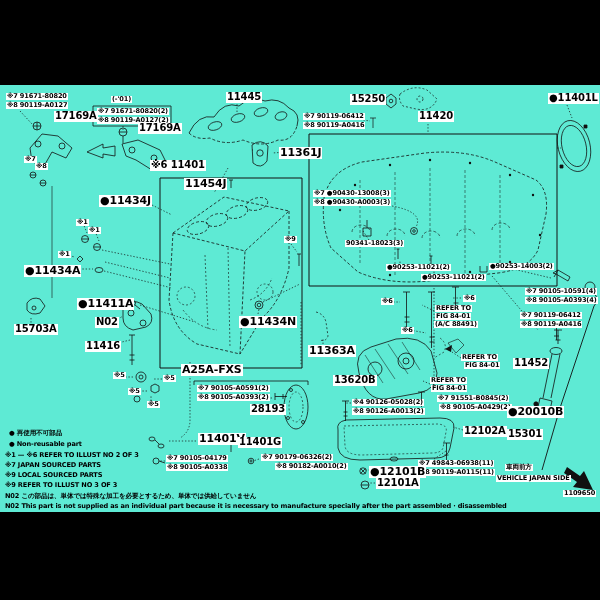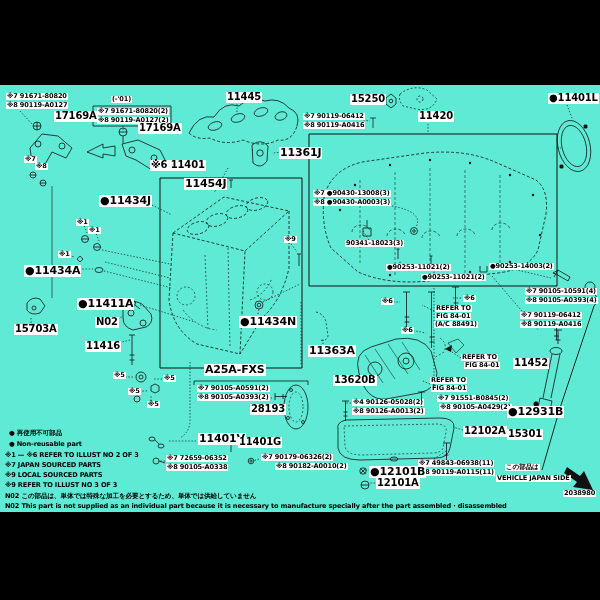--- a/index.html
+++ b/index.html
@@ -297,47 +297,47 @@
   <div class="lbl sm" style="left:461px;top:354px">REFER TO</div>
   <div class="lbl sm" style="left:464px;top:362px">FIG 84-01</div>
   <div class="lbl sm" style="left:430px;top:377px">REFER TO</div>
   <div class="lbl sm" style="left:431px;top:385px">FIG 84-01</div>
   <div class="lbl sm" style="left:437px;top:395px">※7 91551-B0845(2)</div>
   <div class="lbl sm" style="left:439px;top:404px">※8 90105-A0429(2)</div>
   <div class="lbl big" style="left:513px;top:358px">11452</div>
   <div class="lbl sm" style="left:520px;top:312px">※7 90119-06412</div>
   <div class="lbl sm" style="left:520px;top:321px">※8 90119-A0416</div>
   <div class="lbl big" style="left:333px;top:375px">13620B</div>
-  <div class="lbl md" style="left:507px;top:406px">●12931B</div>
+  <div class="lbl md" style="left:507px;top:406px">●20010B</div>
   <div class="lbl big" style="left:507px;top:429px">15301</div>
-  <div class="lbl md" style="left:204px;top:364px">A25A-FXS</div>
+  <div class="lbl md" style="left:181px;top:364px">A25A-FXS</div>
   <div class="lbl sm" style="left:197px;top:385px">※7 90105-A0591(2)</div>
   <div class="lbl sm" style="left:197px;top:394px">※8 90105-A0393(2)</div>
   <div class="lbl big" style="left:250px;top:404px">28193</div>
   <div class="lbl sm" style="left:113px;top:372px">※5</div>
   <div class="lbl sm" style="left:163px;top:375px">※5</div>
   <div class="lbl sm" style="left:128px;top:388px">※5</div>
   <div class="lbl sm" style="left:147px;top:401px">※5</div>
   <div class="lbl md" style="left:198px;top:433px">11401V</div>
   <div class="lbl big" style="left:238px;top:437px">11401G</div>
-  <div class="lbl sm" style="left:166px;top:455px">※7 72659-06352</div>
+  <div class="lbl sm" style="left:166px;top:455px">※7 90105-04179</div>
   <div class="lbl sm" style="left:166px;top:464px">※8 90105-A0338</div>
   <div class="lbl sm" style="left:261px;top:454px">※7 90179-06326(2)</div>
   <div class="lbl sm" style="left:275px;top:463px">※8 90182-A0010(2)</div>
   <div class="lbl sm" style="left:352px;top:399px">※4 90126-05028(2)</div>
   <div class="lbl sm" style="left:352px;top:408px">※8 90126-A0013(2)</div>
   <div class="lbl big" style="left:463px;top:426px">12102A</div>
   <div class="lbl sm" style="left:418px;top:460px">※7 49843-06938(11)</div>
   <div class="lbl sm" style="left:418px;top:469px">※8 90119-A0115(11)</div>
   <div class="lbl md" style="left:369px;top:466px">●12101B</div>
   <div class="lbl big" style="left:376px;top:478px">12101A</div>
 
-  <div class="lbl sm" style="left:505px;top:464px">この部品は</div>
+  <div class="lbl sm" style="left:505px;top:464px">車両前方</div>
   <div class="lbl sm" style="left:496px;top:475px">VEHICLE JAPAN SIDE</div>
-  <div class="lbl sm" style="left:563px;top:490px">2038980</div>
+  <div class="lbl sm" style="left:563px;top:490px">1109650</div>
 
   <div class="lbl leg" style="left:8px;top:430px">● 再使用不可部品</div>
   <div class="lbl leg" style="left:8px;top:441px">● Non-reusable part</div>
   <div class="lbl leg" style="left:4px;top:452px">※1 — ※6 REFER TO ILLUST NO 2 OF 3</div>
   <div class="lbl leg" style="left:4px;top:462px">※7 JAPAN SOURCED PARTS</div>
   <div class="lbl leg" style="left:4px;top:472px">※9 LOCAL SOURCED PARTS</div>
   <div class="lbl leg" style="left:4px;top:482px">※9 REFER TO ILLUST NO 3 OF 3</div>
   <div class="lbl leg" style="left:4px;top:493px">N02 この部品は、単体では特殊な加工を必要とするため、単体では供給していません</div>
   <div class="lbl leg" style="left:4px;top:503px">N02 This part is not supplied as an individual part because it is necessary to manufacture specially after the part assembled · disassembled</div>
 

